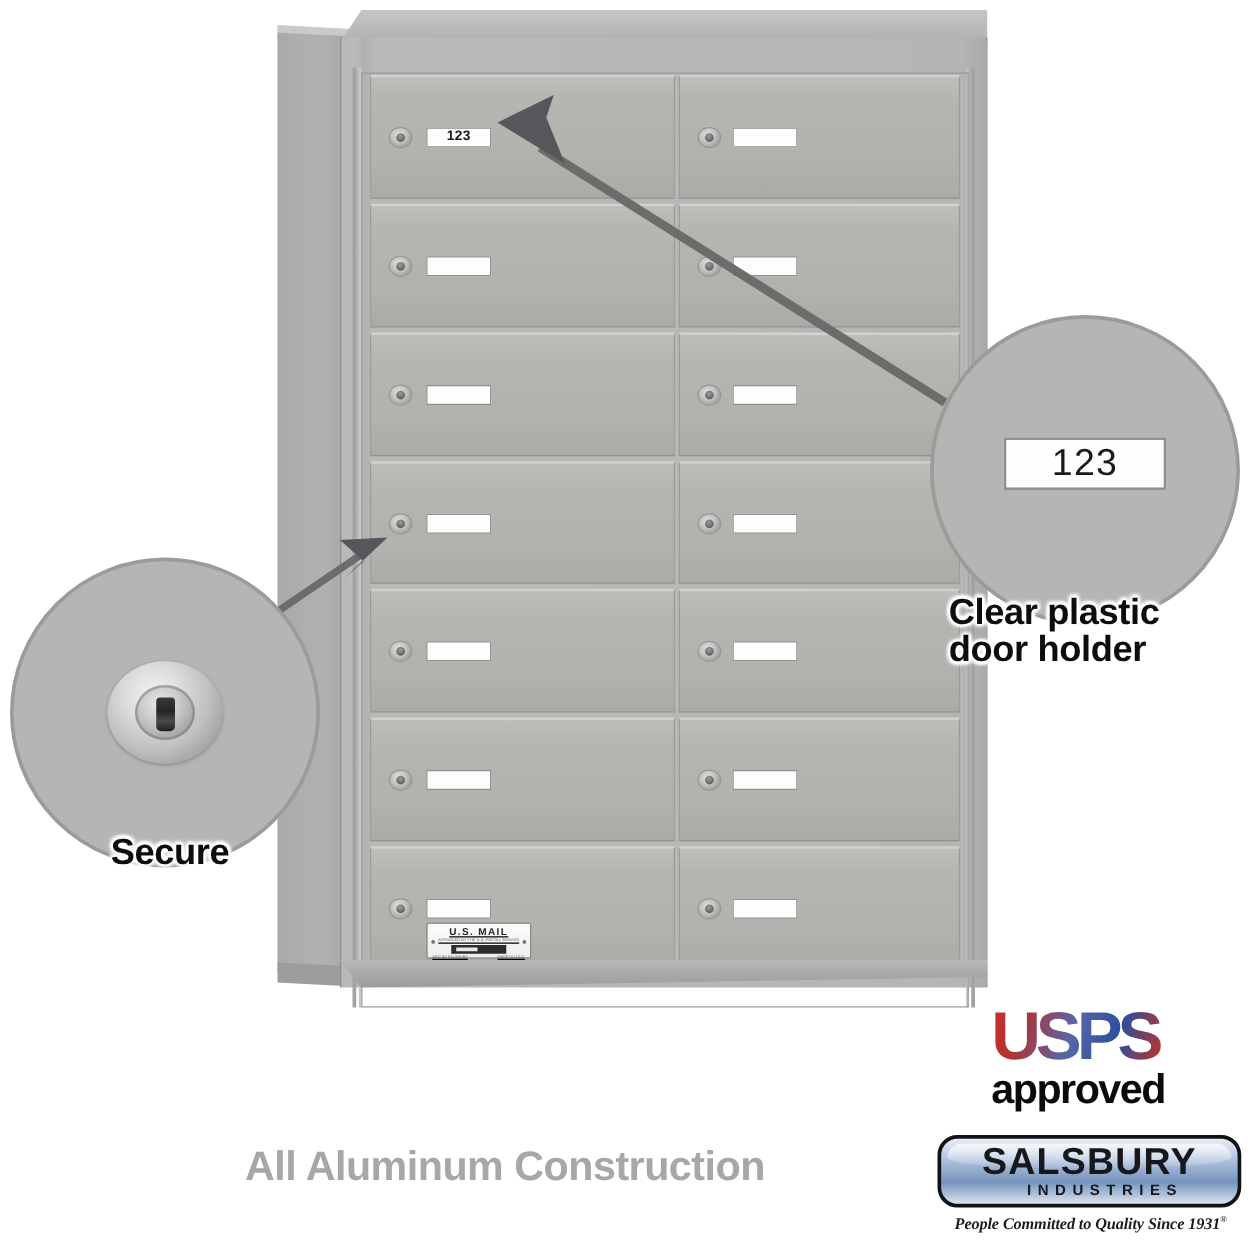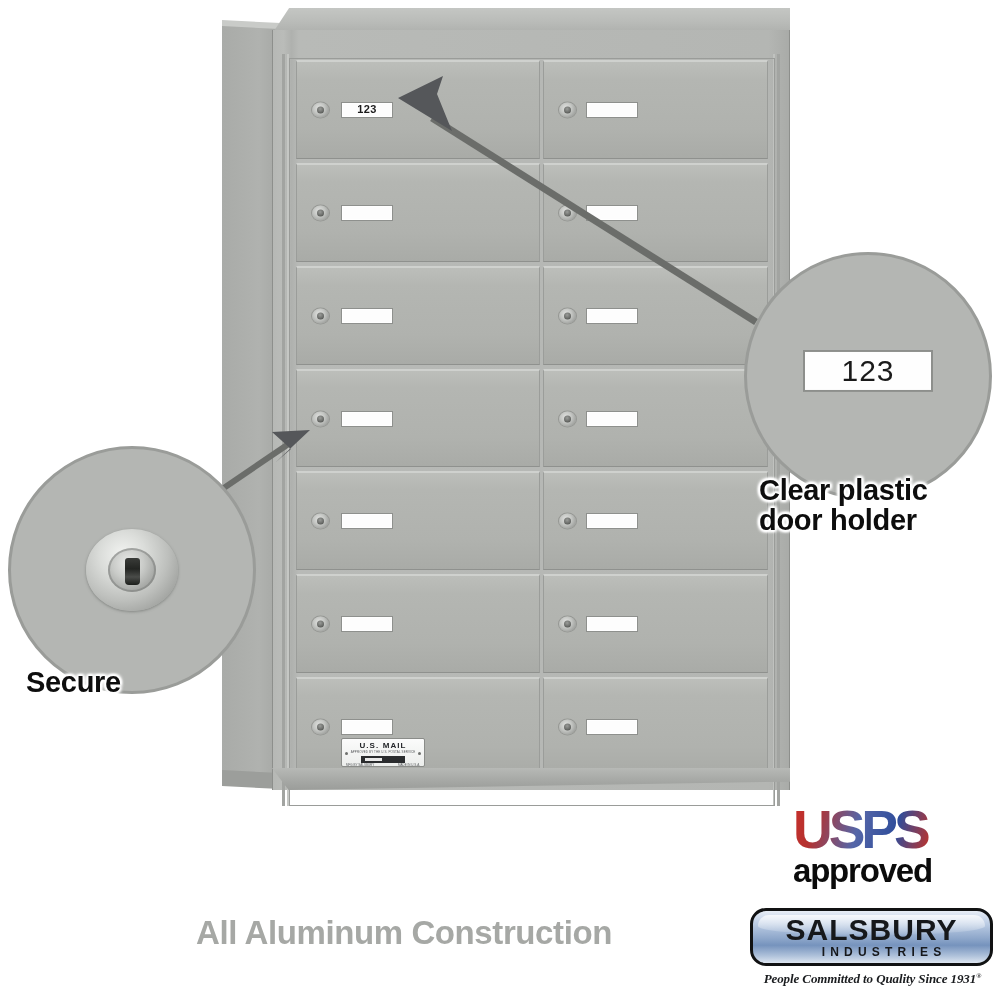--- a/index.html
+++ b/index.html
@@ -205,20 +205,21 @@
     left: 44px;
     bottom: 8px;
     width: 84px;
     height: 29px;
     background: linear-gradient(180deg, #fbfbfb 0%, #eceeec 100%);
     border: 1px solid #8a8c89;
     border-radius: 2px;
     box-sizing: border-box;
     padding-top: 2px;
     text-align: center;
+    text-decoration: underline;
   }
   .usmail-placard .um-title {
     font-size: 8px;
     font-weight: bold;
     color: #24262a;
     letter-spacing: 1.1px;
     line-height: 9px;
   }
   .usmail-placard .um-sub {
     font-size: 3px;
@@ -362,21 +363,21 @@
     width: 250px;
     font-size: 29px;
     text-align: left;
     margin-left: 11px;
   }
   #label-lock {
     left: 26px;
     top: 668px;
     width: 220px;
     font-size: 29px;
-    text-align: left;
+    text-align: center;
   }
 
   #label-construction {
     position: absolute;
     left: 196px;
     top: 916px;
     font-size: 33px;
     font-weight: bold;
     color: #a6a8a5;
     letter-spacing: -0.4px;

